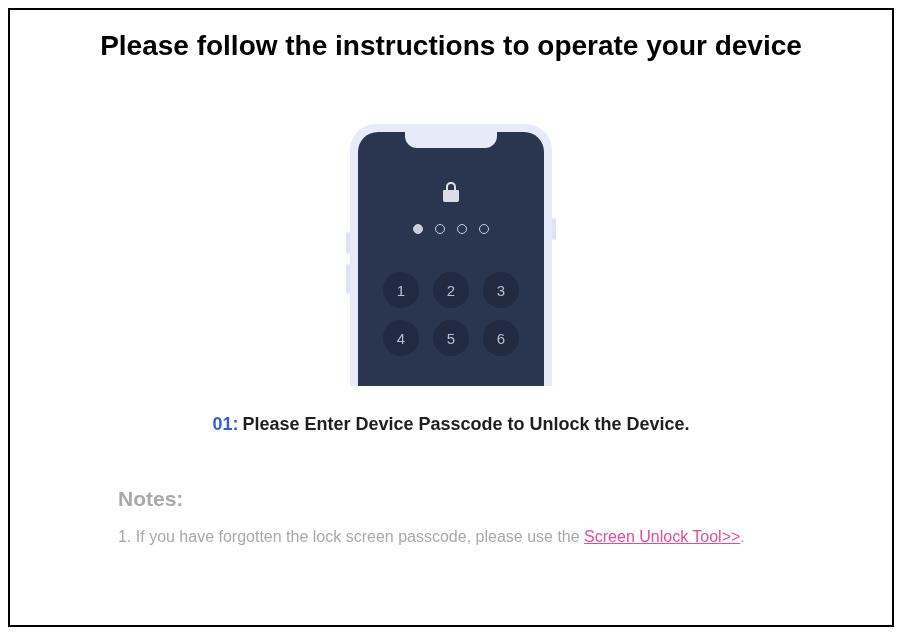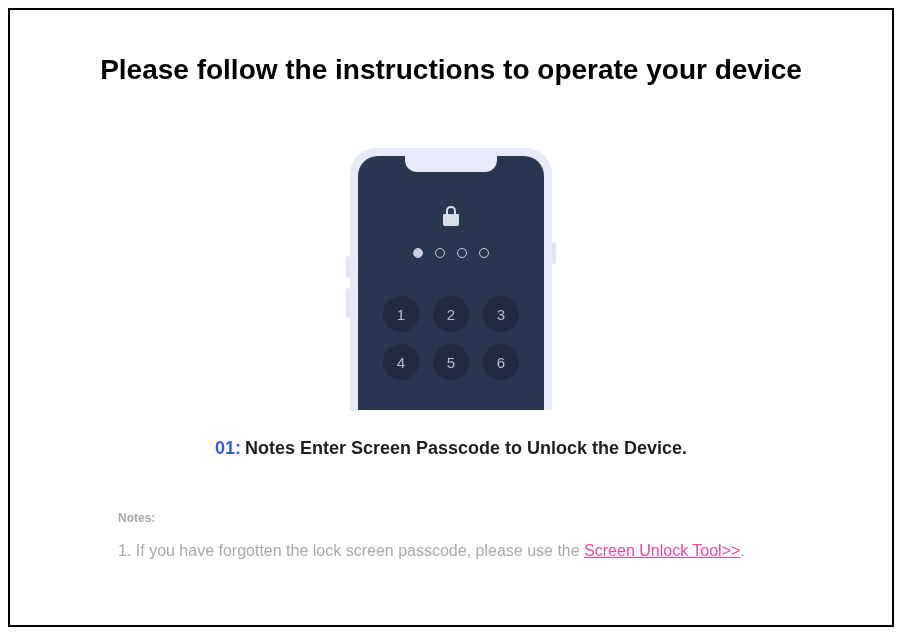--- a/index.html
+++ b/index.html
@@ -10,21 +10,21 @@
       justify-content: center;
       align-items: flex-start;
       min-height: 635px;
       padding: 8px;
     }
     .frame {
       width: 886px;
       height: 619px;
       border: 2px solid #000;
       background: #fff;
-      padding: 40px 46px 30px 46px;
+      padding: 16px 46px 30px 46px;
       position: relative;
       overflow: hidden;
     }
     .title {
       font-size: 28px;
       font-weight: 700;
       color: #000;
       text-align: center;
       margin-top: 4px;
       margin-bottom: 62px;
@@ -119,21 +119,21 @@
       font-weight: 700;
       margin-right: 4px;
       margin-top: 24px;
     }
 
     .notes-block {
       padding-left: 62px;
       padding-right: 40px;
     }
     .notes-heading {
-      font-size: 12px;
+      font-size: 21px;
       font-weight: 700;
       color: #a7a9ad;
       margin-bottom: 12px;
     }
     .note-line {
       font-size: 16px;
       color: #a7a9ad;
       line-height: 1.75;
     }
     .note-link {
@@ -173,21 +173,21 @@
           <div class="key">3</div>
           <div class="key">4</div>
           <div class="key">5</div>
           <div class="key">6</div>
         </div>
       </div>
     </div>
   </div>
 
   <div class="step-line">
-    <span class="step-num">01:</span><span>Notes Enter Screen Passcode to Unlock the Device.</span>
+    <span class="step-num">01:</span><span>Please Enter Device Passcode to Unlock the Device.</span>
   </div>
 
   <div class="notes-block">
     <div class="notes-heading">Notes:</div>
     <div class="note-line">
       <span>1. If you have forgotten the lock screen passcode, please use the </span><a class="note-link">Screen Unlock Tool&gt;&gt;</a><span>.</span>
     </div>
   </div>
 
 </div>

